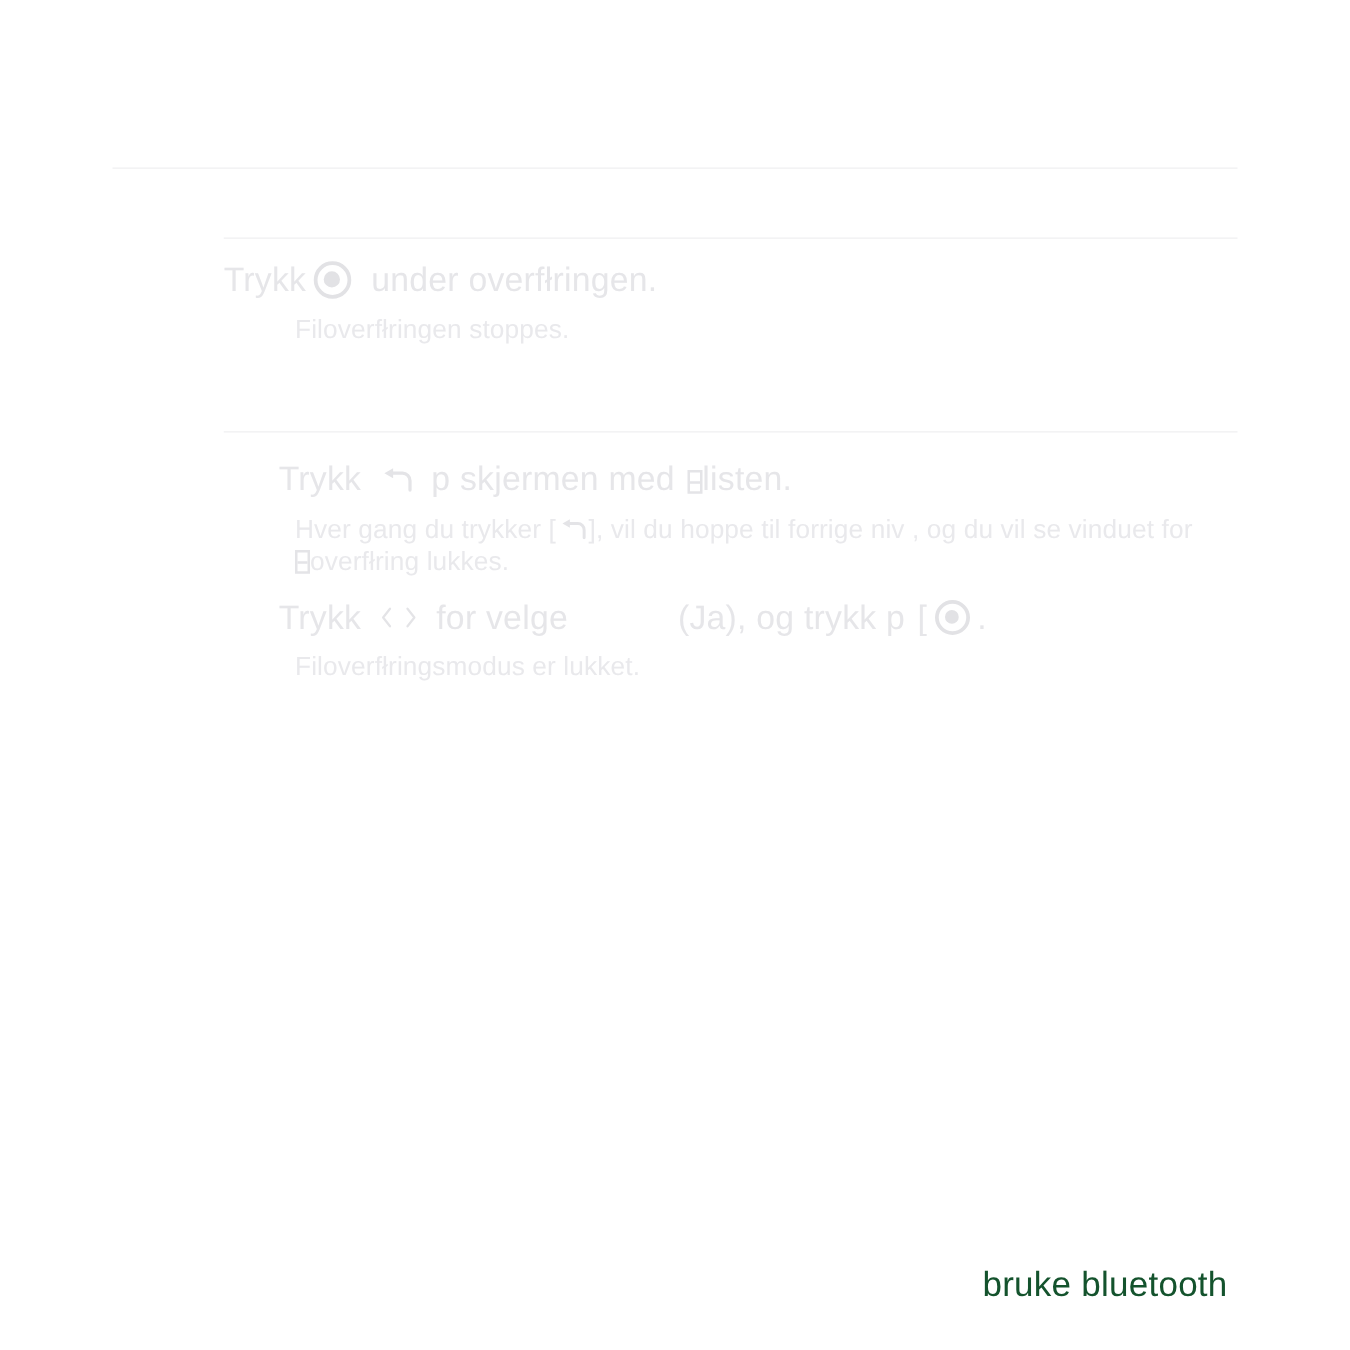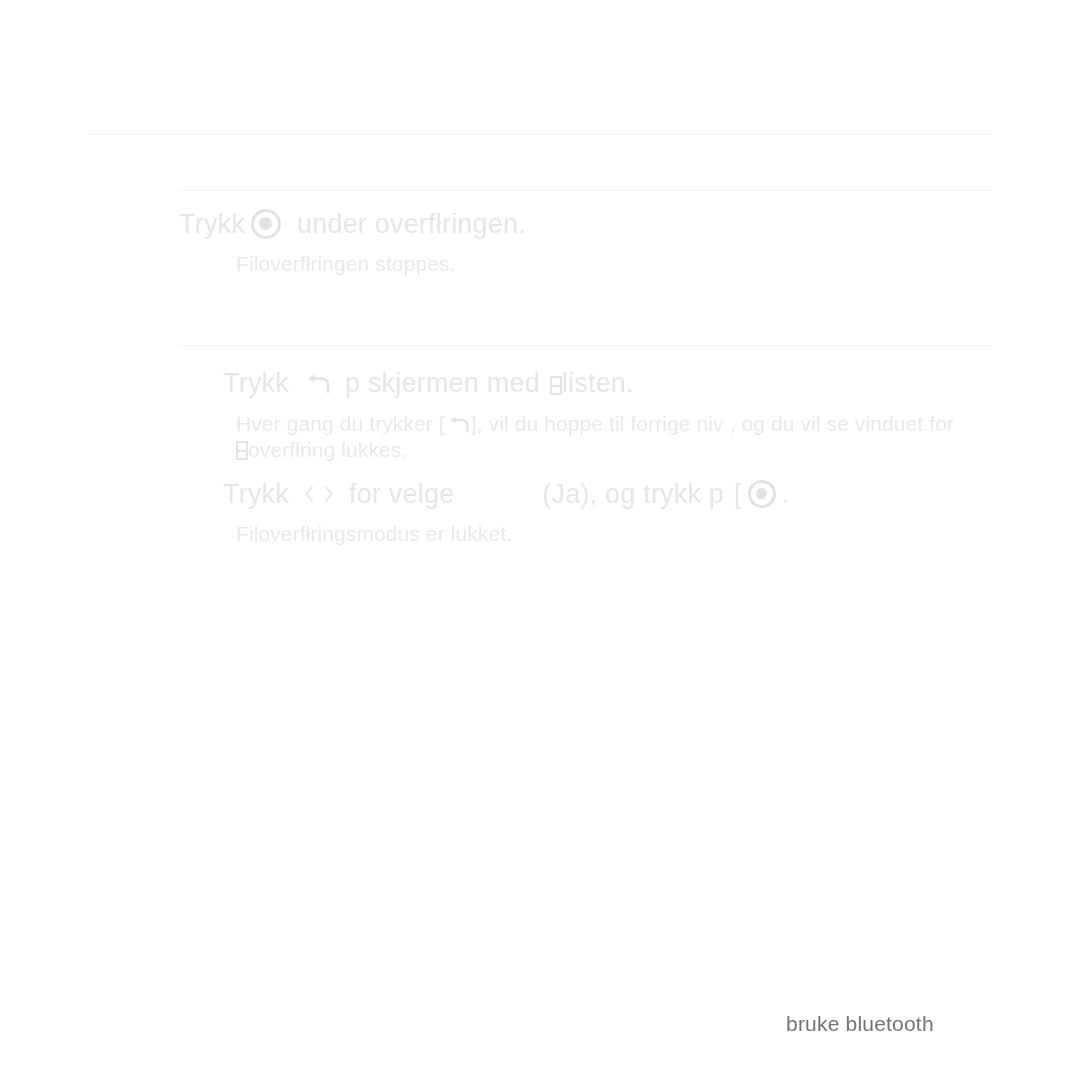--- a/index.html
+++ b/index.html
@@ -157,22 +157,22 @@
   .gap-sm { display: inline-block; width: 10px; }
   .gap-lg { display: inline-block; width: 88px; }
 
   .brk { color: #e6e6e9; }
 
   
   .footer {
     position: absolute;
     left: 786px;
     top: 1012px;
-    color: #737373;
-    font-size: 21px;
+    color: #14532d;
+    font-size: 28px;
     letter-spacing: 0.2px;
     white-space: nowrap;
   }
 </style>
 </head>
 <body>
 
 <div class="page">
 
   <div class="rule rule-top"></div>

